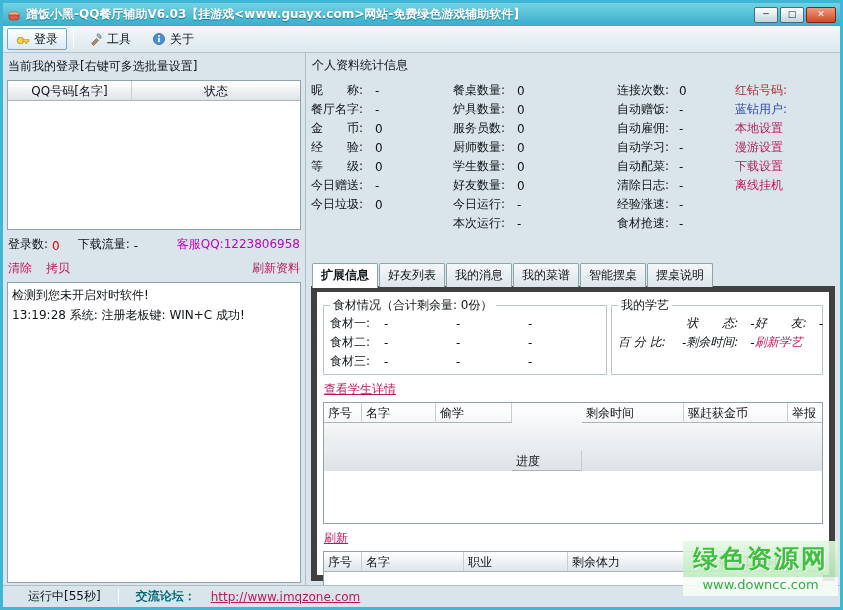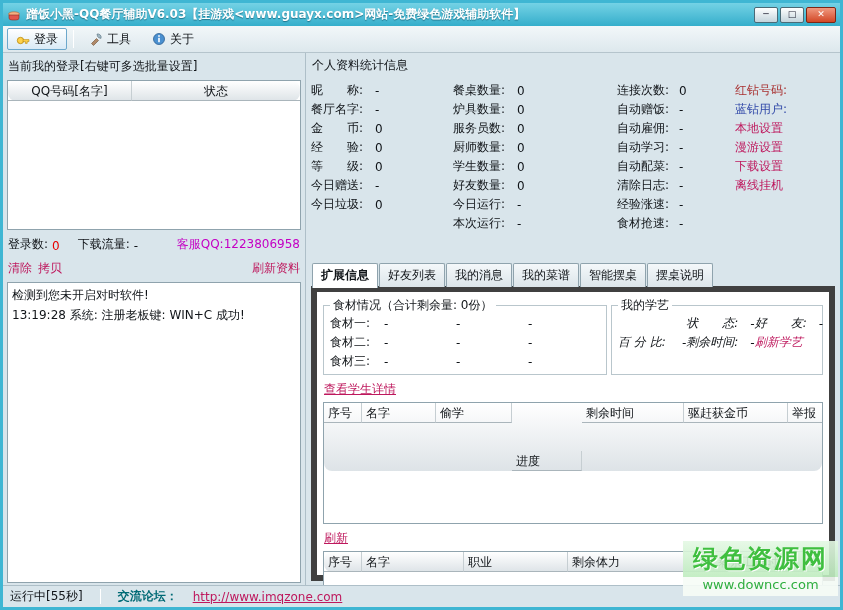--- a/index.html
+++ b/index.html
@@ -32,31 +32,31 @@
   
   .main { flex: 1; display: flex; min-height: 0; }
   .left-panel { width: 303px; flex: none; border-right: 1px solid #aebfc8;
                 display: flex; flex-direction: column; padding: 3px 4px 2px; }
   .right-panel { flex: 1; min-width: 0; display: flex; flex-direction: column; padding: 2px 5px 4px; }
 
   
   .left-header { padding: 2px 1px 5px; }
   .accounts-table { height: 150px; flex: none; border: 1px solid #8fa3ad; background: #fff;
                     display: flex; flex-direction: column; }
-  .thead { display: flex; background: linear-gradient(#ffffff, #dde3e7); border-radius: 8px; }
+  .thead { display: flex; background: linear-gradient(#ffffff, #dde3e7); }
   .th { padding: 2px 4px; height: 20px; border-right: 1px solid #c6ced2; border-bottom: 1px solid #aab5bb;
         white-space: nowrap; overflow: hidden; }
   .accounts-table .th { text-align: center; }
   .accounts-table .th.c1 { width: 124px; }
   .accounts-table .th.c2 { flex: 1; border-right: none; }
   .accounts-body { flex: 1; background: #fff; }
   .left-stats { display: flex; align-items: flex-end; padding: 6px 1px 4px; white-space: nowrap; }
   .left-stats .gap { width: 18px; }
   .push-right { margin-left: auto; }
-  .left-links { display: flex; padding: 3px 1px 5px; gap: 6px; align-items: center; }
+  .left-links { display: flex; padding: 3px 1px 5px; gap: 14px; align-items: center; }
   .log-area { flex: 1; border: 1px solid #8fa3ad; background: #fff; padding: 2px 4px;
               line-height: 20px; overflow: hidden; }
 
   
   .stats-header { padding: 2px 1px 7px; }
   .stats-grid { display: flex; flex: none; }
   .stats-col { display: flex; flex-direction: column; }
   .stats-col1 { width: 142px; } .stats-col2 { width: 164px; }
   .stats-col3 { width: 118px; } .stats-col4 { flex: 1; }
   .stat-row { height: 19px; display: flex; align-items: center; white-space: nowrap; }
@@ -101,21 +101,21 @@
   .students-table .th.c7 { flex: 1; border-right: none; }
   .workers-table .th.c1 { width: 38px; }   .workers-table .th.c2 { width: 102px; }
   .workers-table .th.c3 { width: 104px; }  .workers-table .th.c4 { width: 146px; }
   .workers-table .th.c5 { flex: 1; border-right: none; }
   .tbody { background: #fff; }
   .students-table .tbody { height: 52px; }
   .workers-table .tbody { height: 58px; }
 
   
   .statusbar { height: 22px; flex: none; border-top: 1px solid #aebfc8; background: #d9e5eb;
-               display: flex; align-items: center; padding: 0 7px; gap: 15px; white-space: nowrap; }
+               display: flex; align-items: center; padding: 0 25px; gap: 15px; white-space: nowrap; }
   .sb-sep { width: 1px; align-self: stretch; margin: 3px 2px; background: #b7c6ce; border-right: 1px solid #fff; }
   .forum-label { color: #006a75; font-weight: bold; }
 
   
   .watermark { position: absolute; right: 2px; bottom: 11px; text-align: center; z-index: 10; }
   .wm-title { display: block; font-size: 25px; font-weight: bold; color: #3fbf3f; letter-spacing: 2px;
               padding: 1px 10px 2px; text-shadow: 1px 1px 0 #fff;
               background: linear-gradient(rgba(228,248,228,.9), rgba(190,236,190,.9)); }
   .wm-url { display: block; font-size: 13px; color: #2fae3f; padding: 0 4px 4px;
             background: rgba(246,252,246,.9); }

